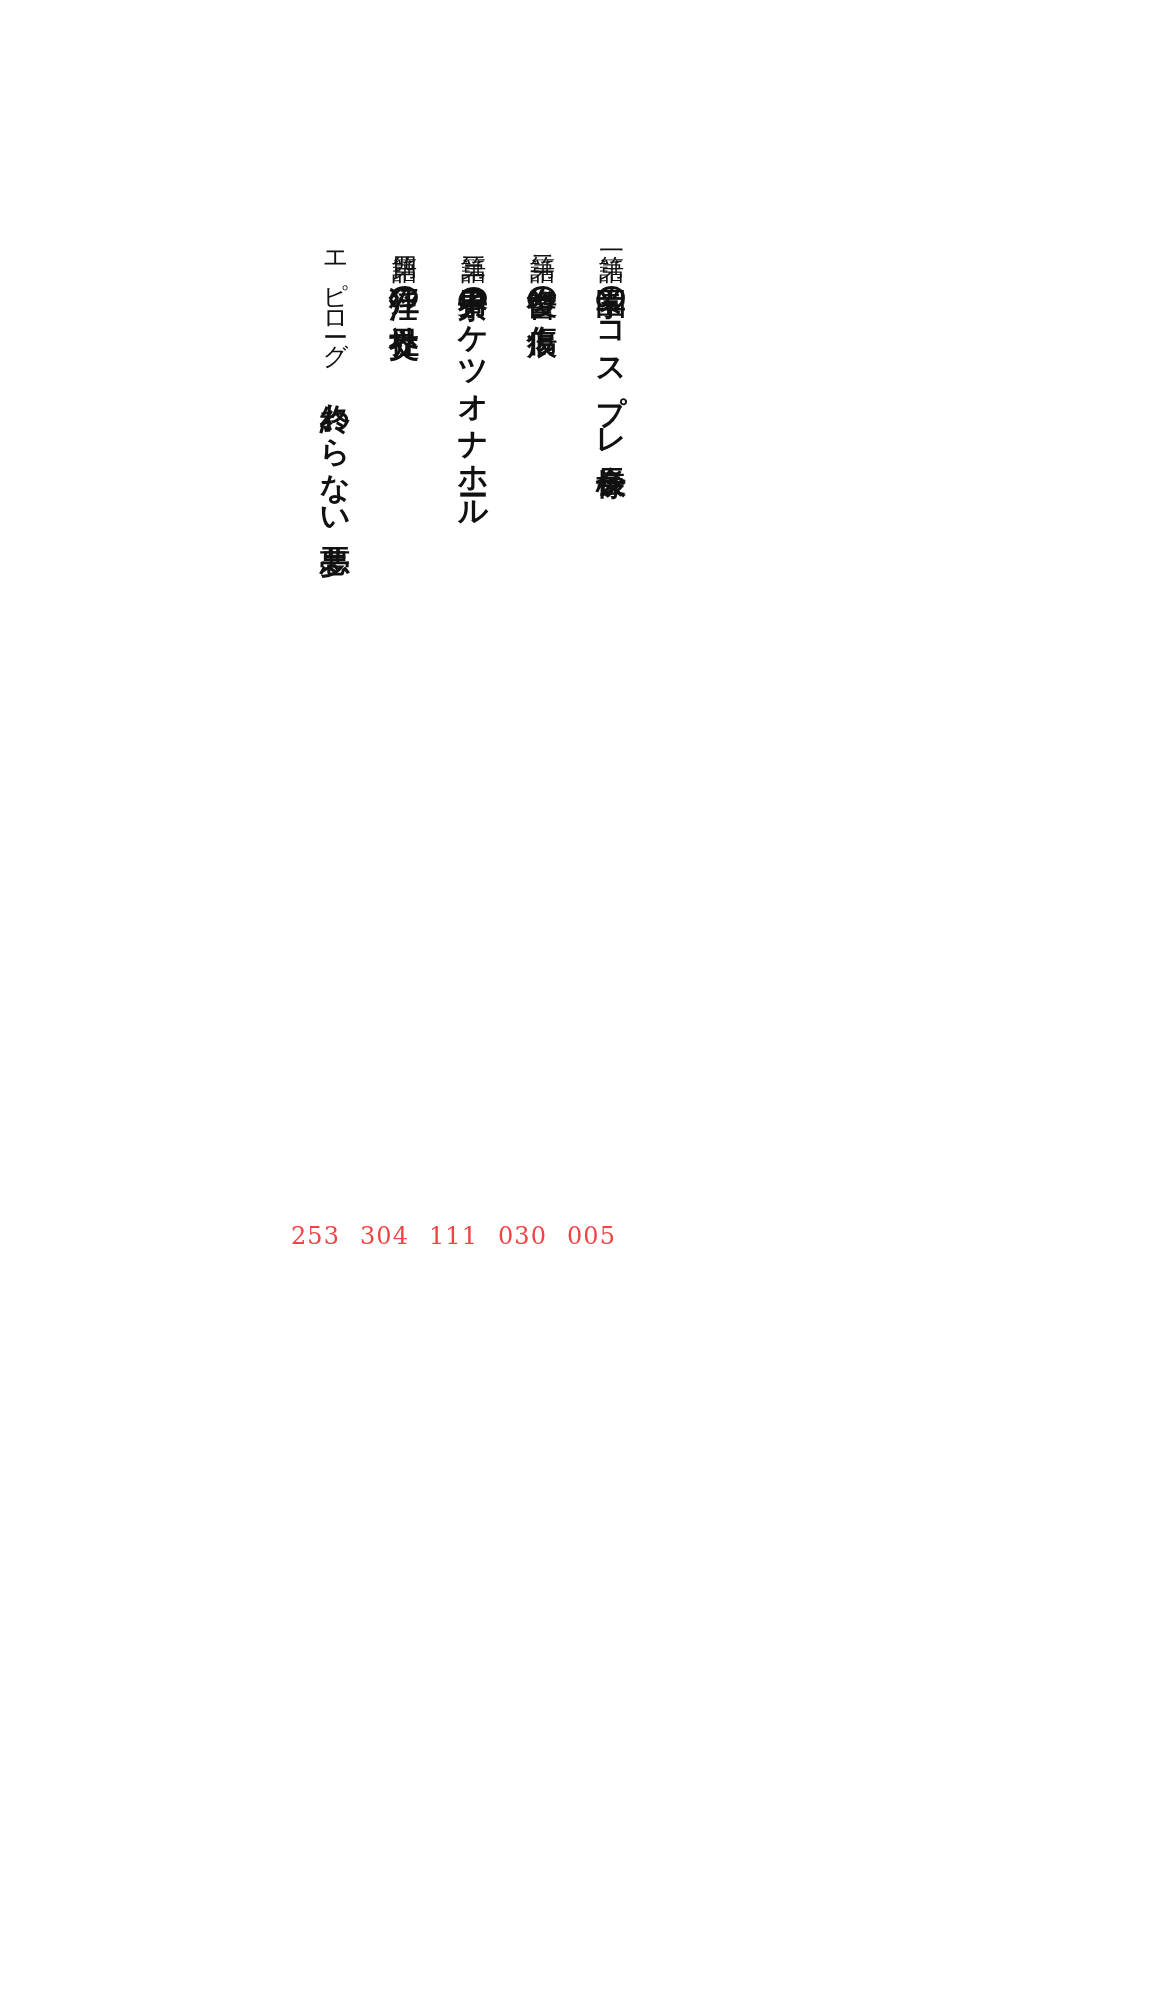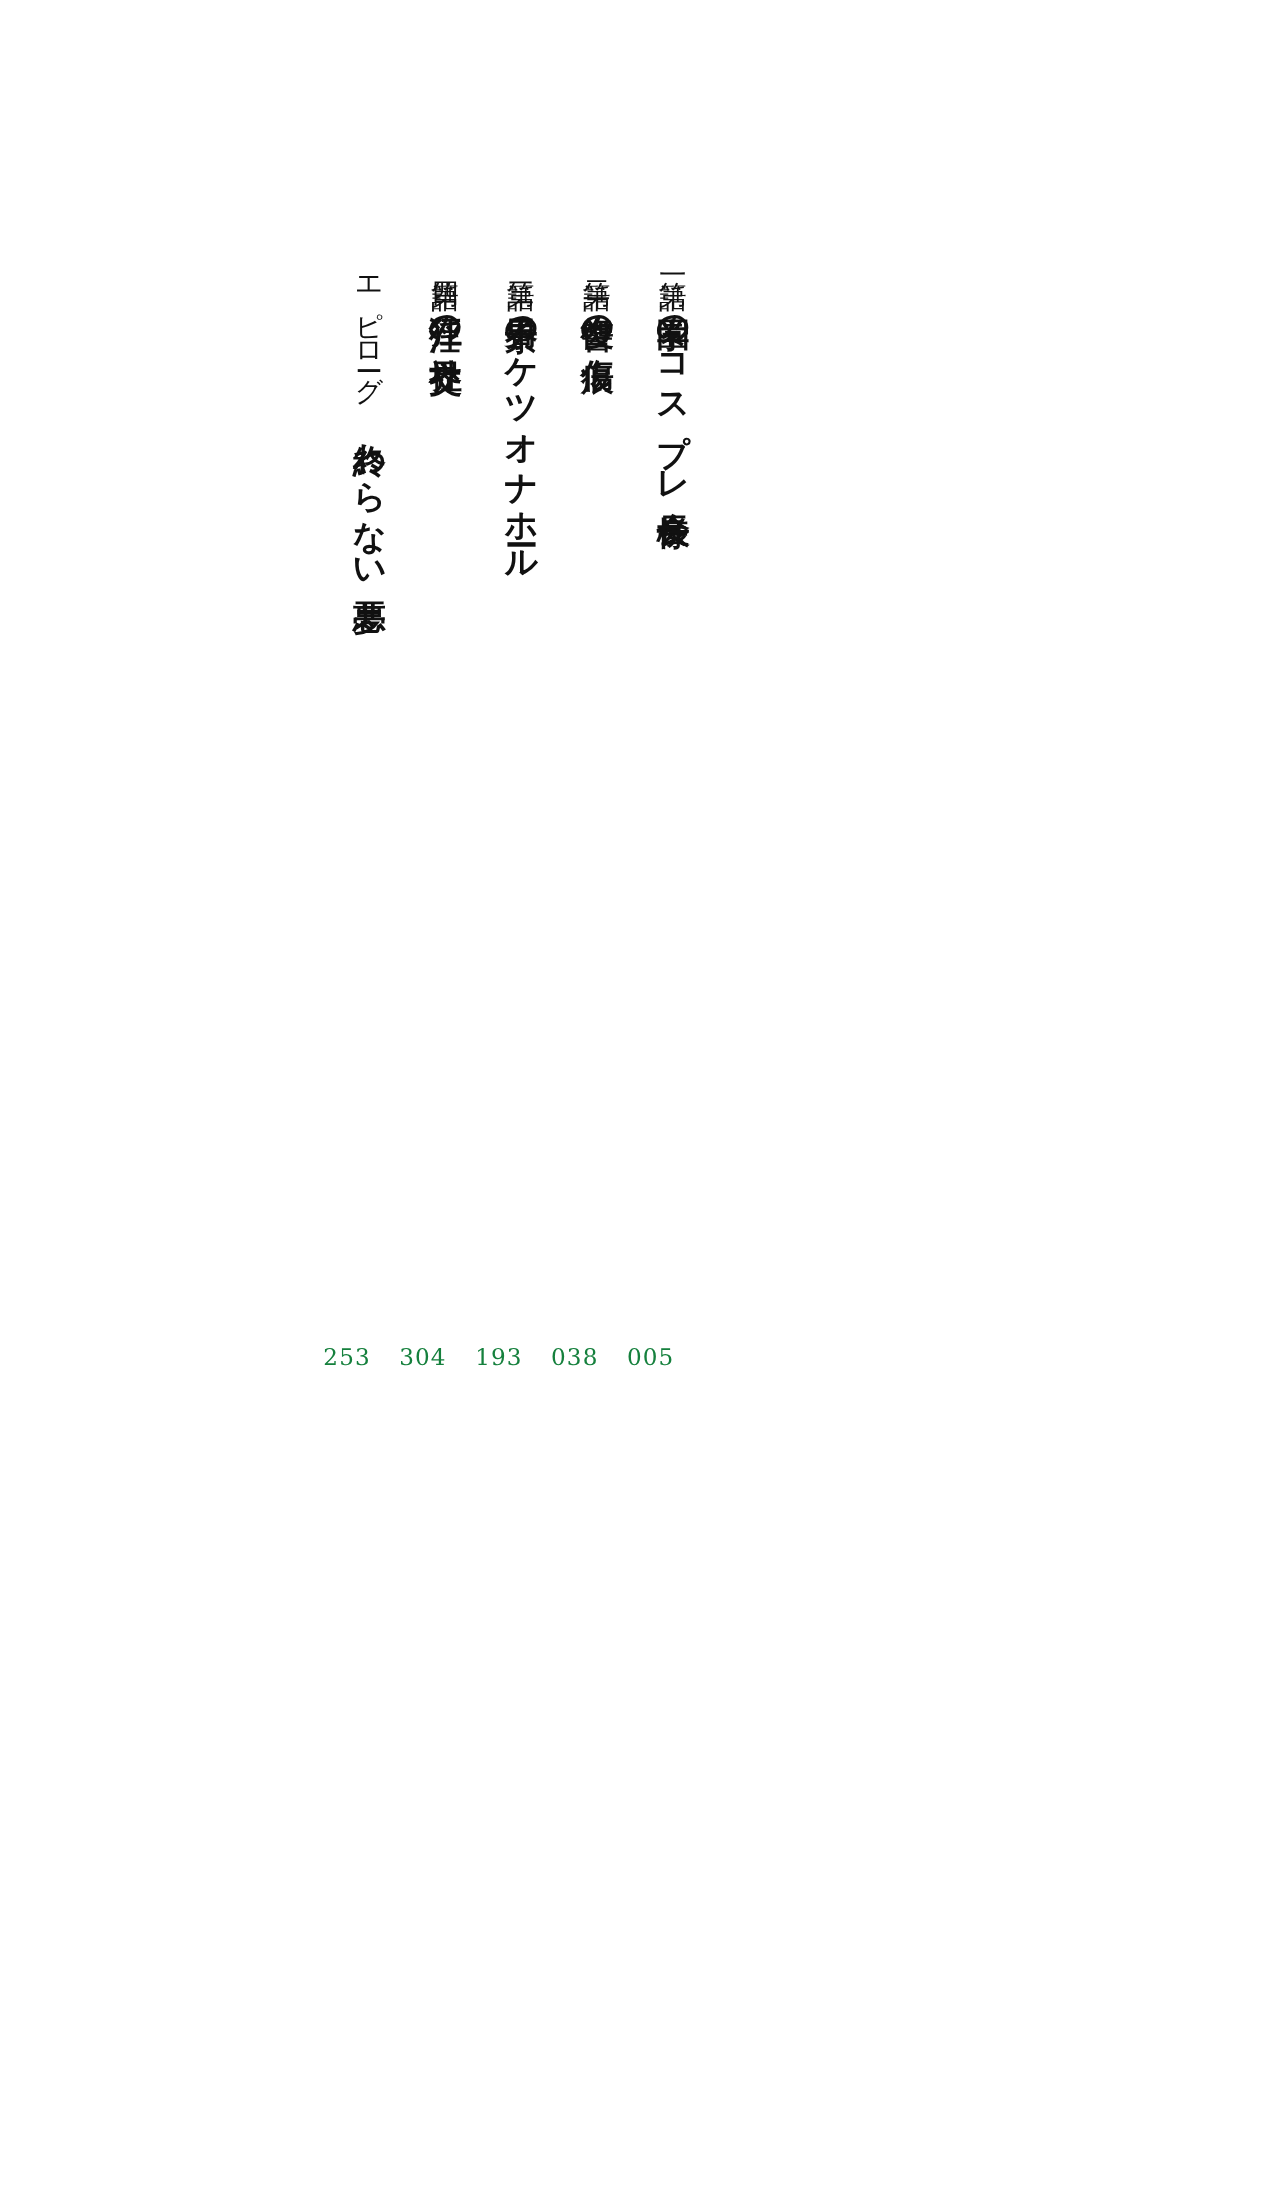--- a/index.html
+++ b/index.html
@@ -79,23 +79,23 @@
     flex-direction: row-reverse;
     justify-content: flex-start;
     padding-right: 524px;
     box-sizing: border-box;
   }
 
   .page-num {
     width: 69px;
     text-align: center;
     font-family: "DejaVu Serif", "Liberation Serif", serif;
-    font-size: 21px;
+    font-size: 24px;
     letter-spacing: 1px;
-    color: #15803d;
+    color: #ef4444;
   }
 </style>
 </head>
 <body>
 
 <div class="page">
 
   <div class="toc">
 
     <div class="toc-entry">
@@ -115,19 +115,19 @@
     </div>
 
     <div class="toc-entry">
       <span class="num">エピローグ</span><span class="gap"></span><span class="title">終わらない悪夢</span>
     </div>
 
   </div>
 
   <div class="pages">
     <div class="page-num">005</div>
-    <div class="page-num">038</div>
-    <div class="page-num">193</div>
+    <div class="page-num">030</div>
+    <div class="page-num">111</div>
     <div class="page-num">304</div>
     <div class="page-num">253</div>
   </div>
 
 </div>
 
 </body></html>

